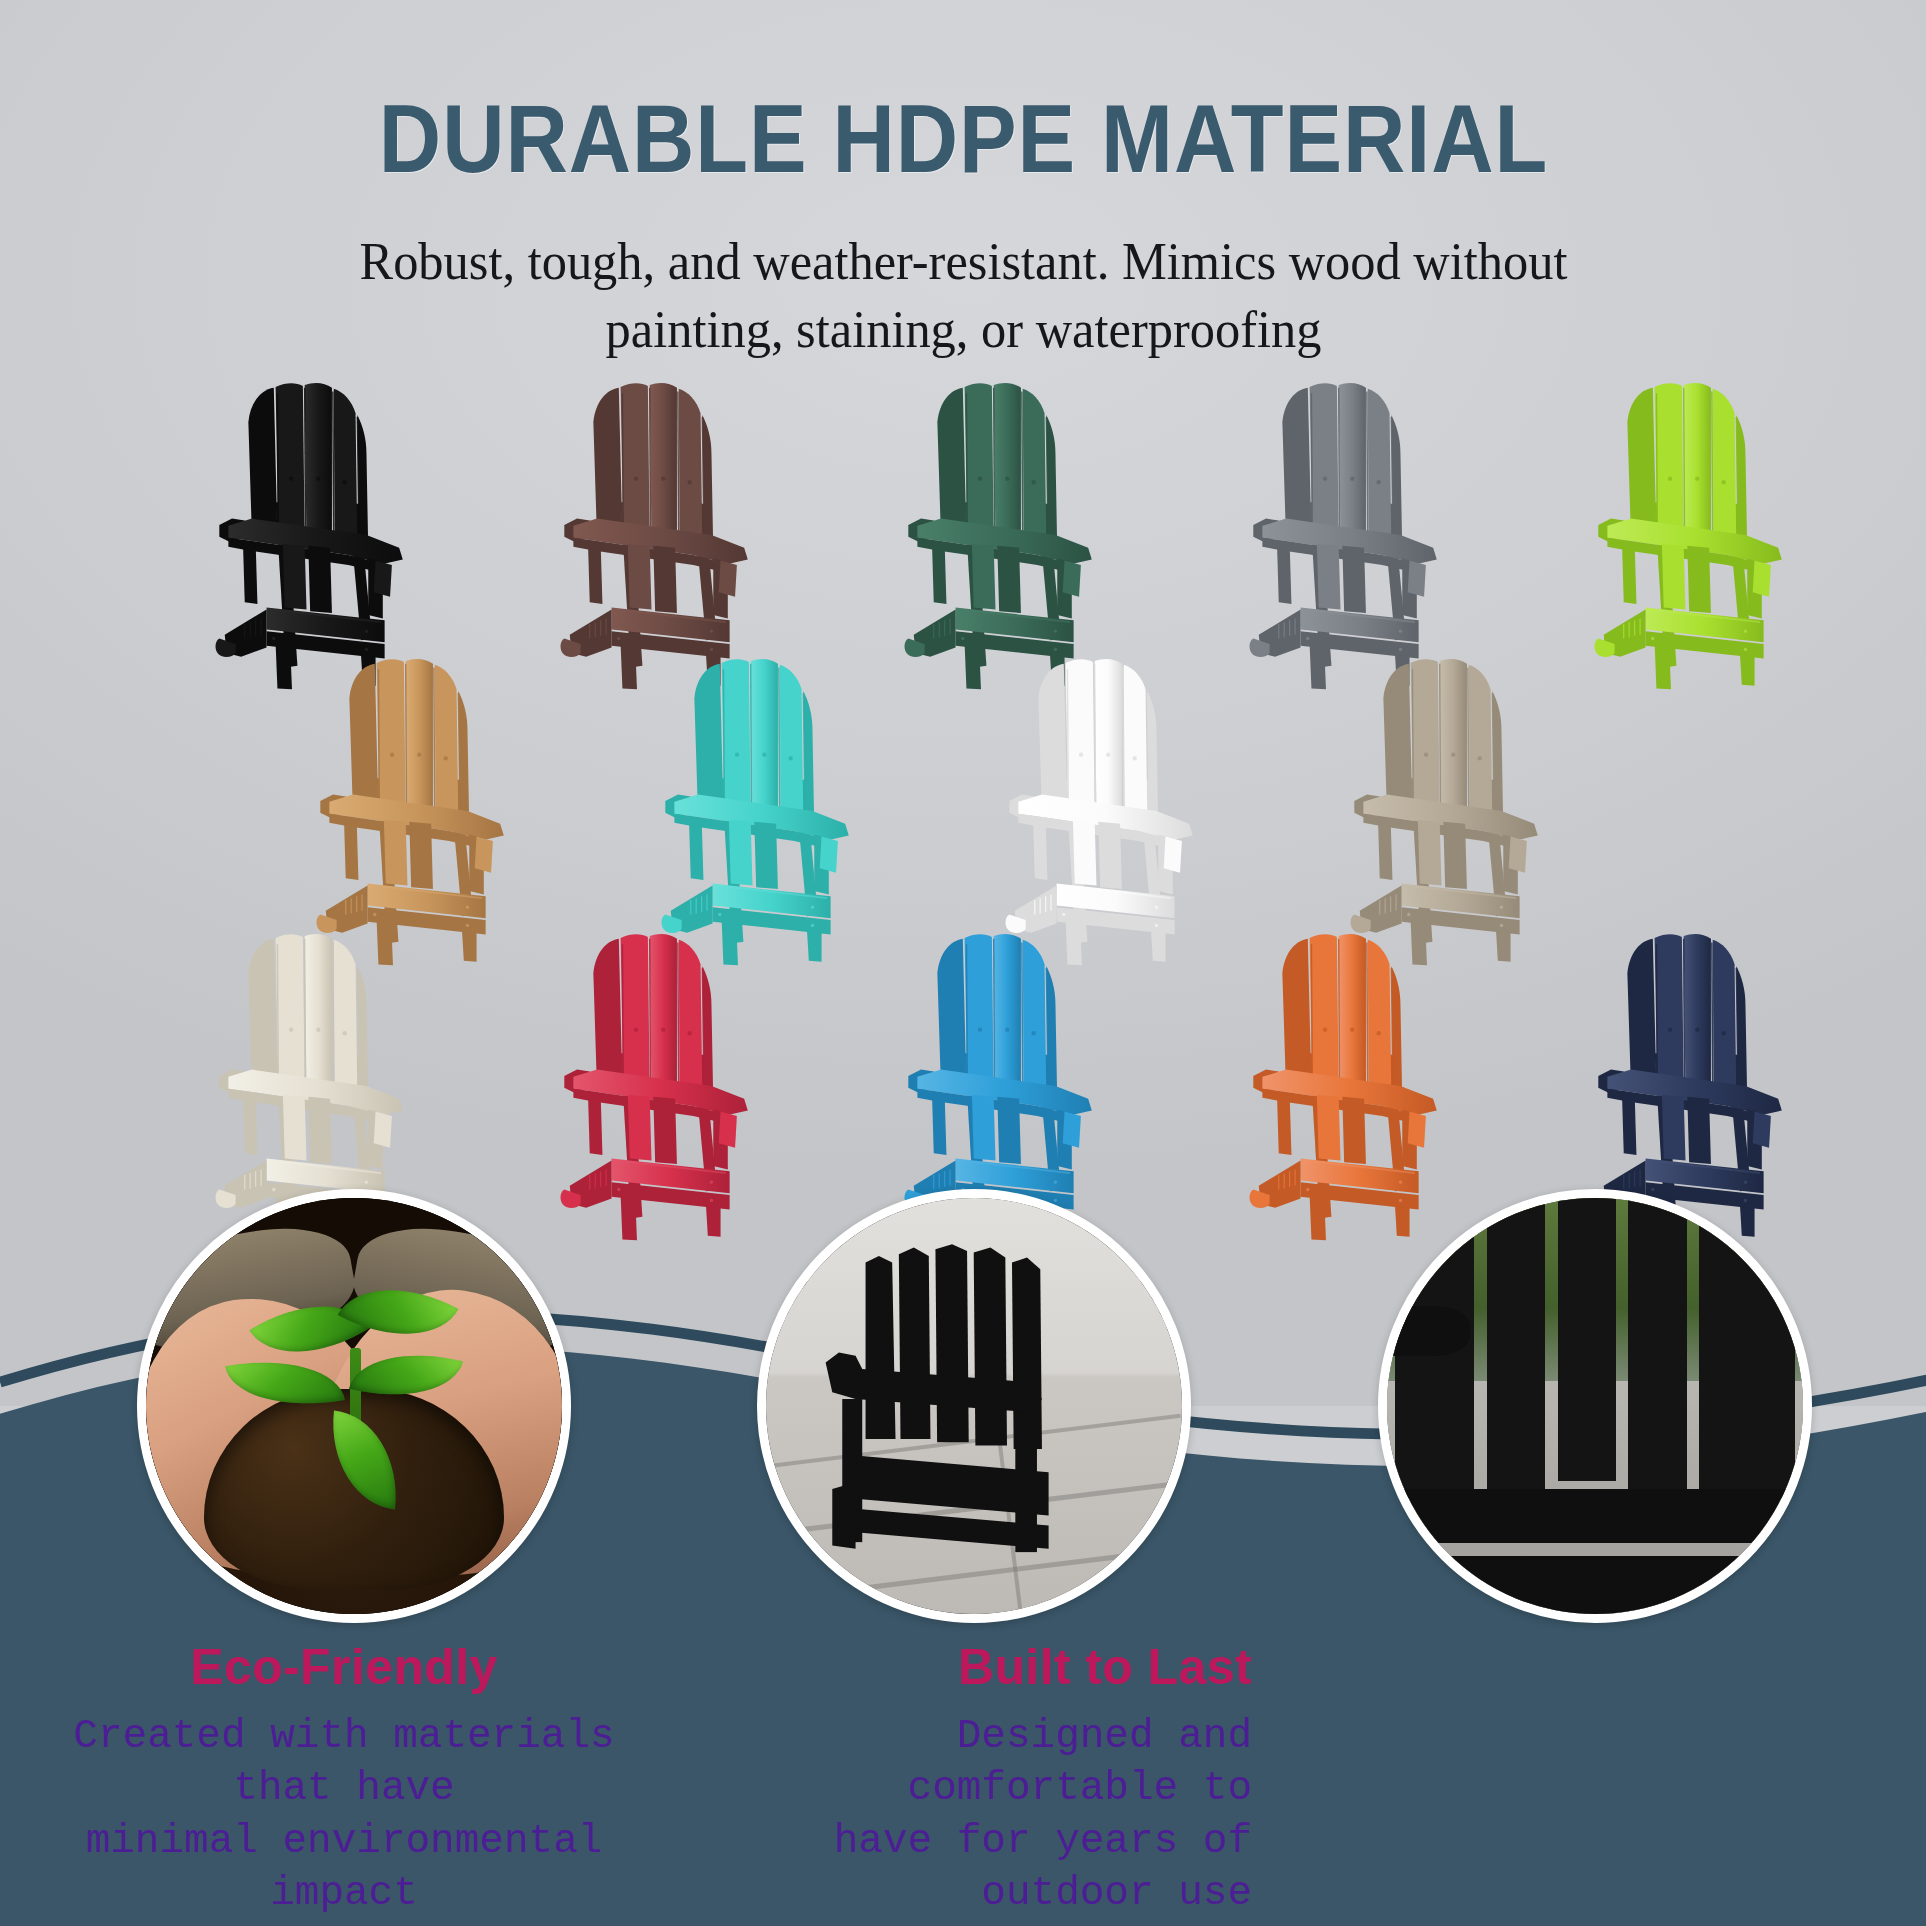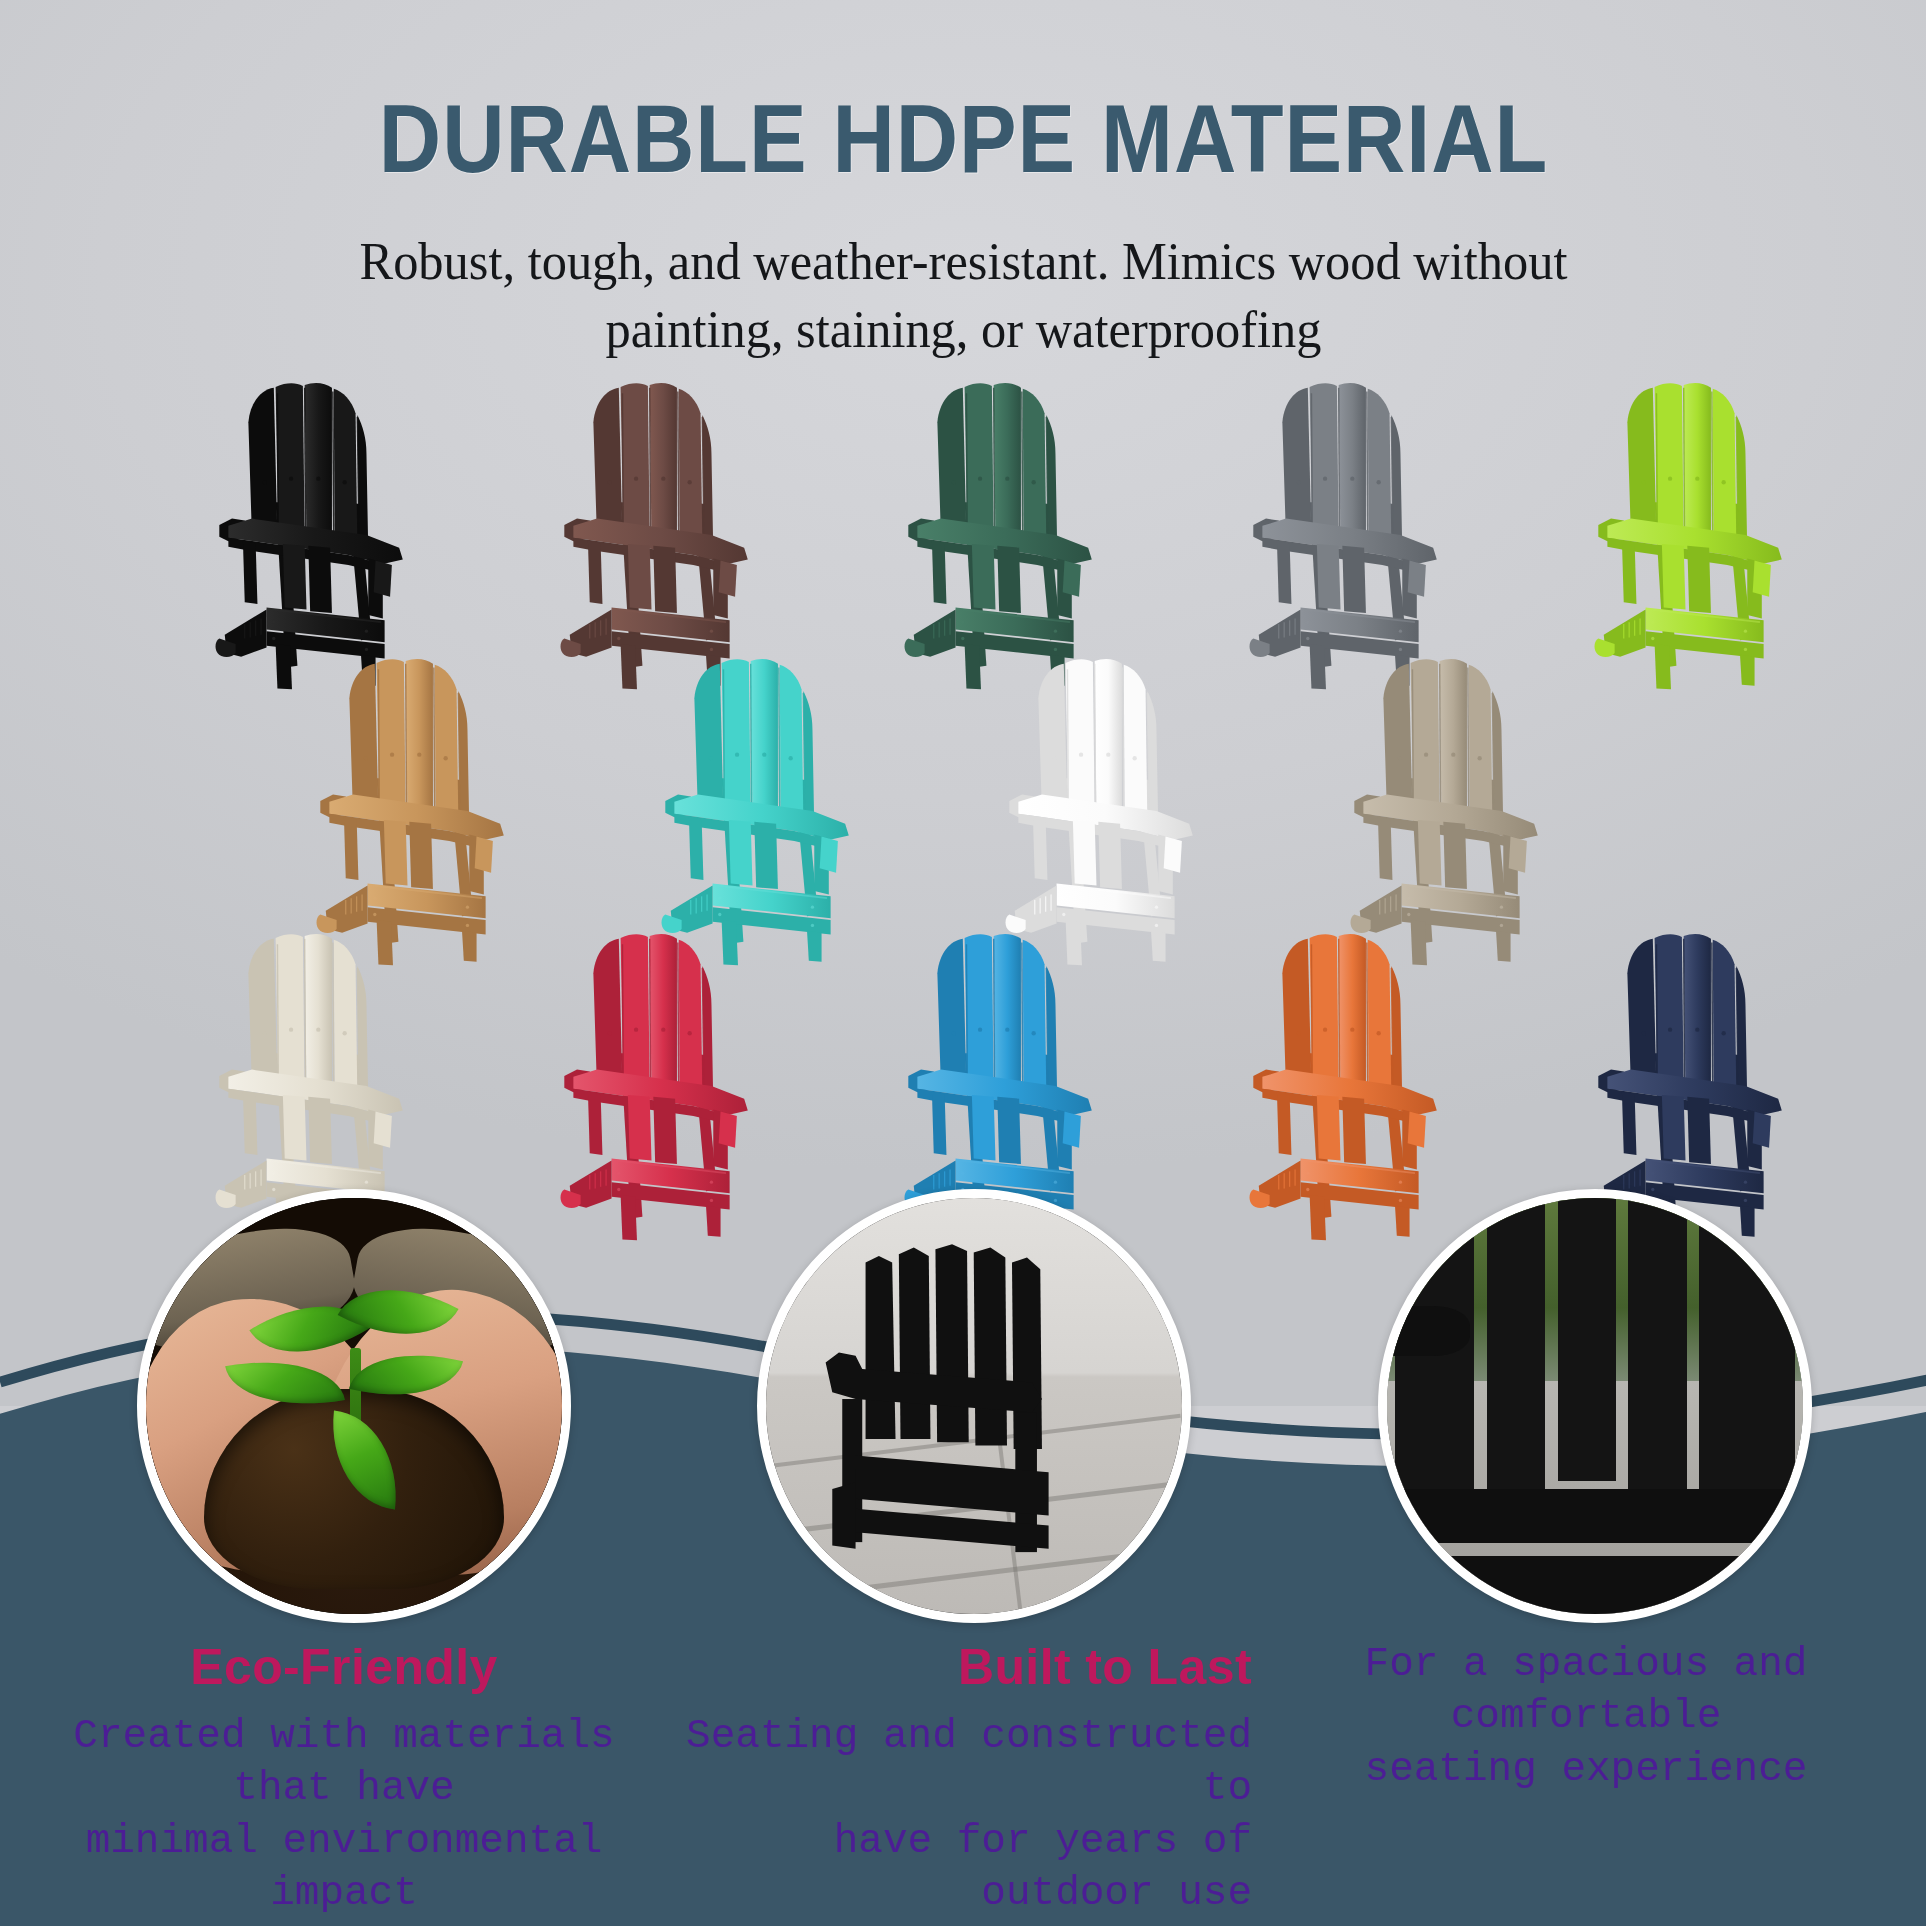--- a/index.html
+++ b/index.html
@@ -1235,26 +1235,22 @@
     <div class="cap-title">Eco-Friendly</div>
     <div class="cap-body">
       <span>Created with materials that have</span>
       <span>minimal environmental impact</span>
     </div>
   </div>
 
   <div class="caption" style="left:678px;top:1638px;width:574px;text-align:right;">
     <div class="cap-title">Built to Last</div>
     <div class="cap-body">
-      <span>Seating and constructed to</span>
+      <span>Designed and comfortable to</span>
       <span>have for years of outdoor use</span>
     </div>
   </div>
 
   <div class="caption" style="left:1299px;top:1638px;width:574px;">
-    <div class="cap-body">
-      <span>For a spacious and comfortable</span>
-      <span>seating experience</span>
-    </div>
   </div>
 
 </div>
 
 
 </body></html>

